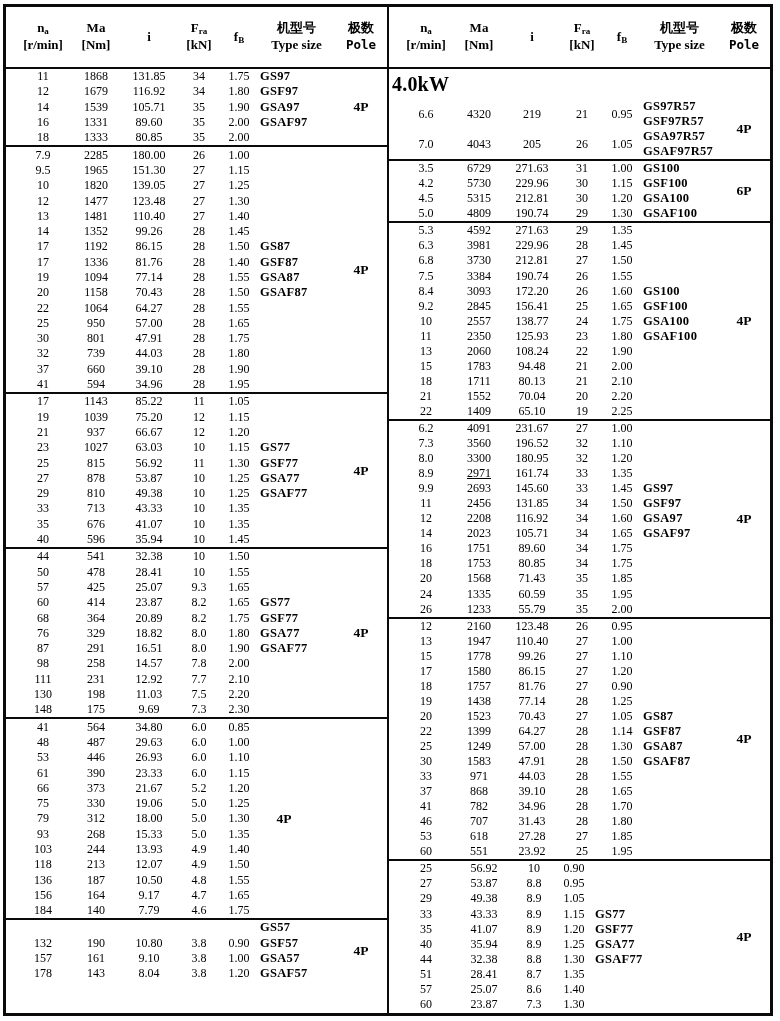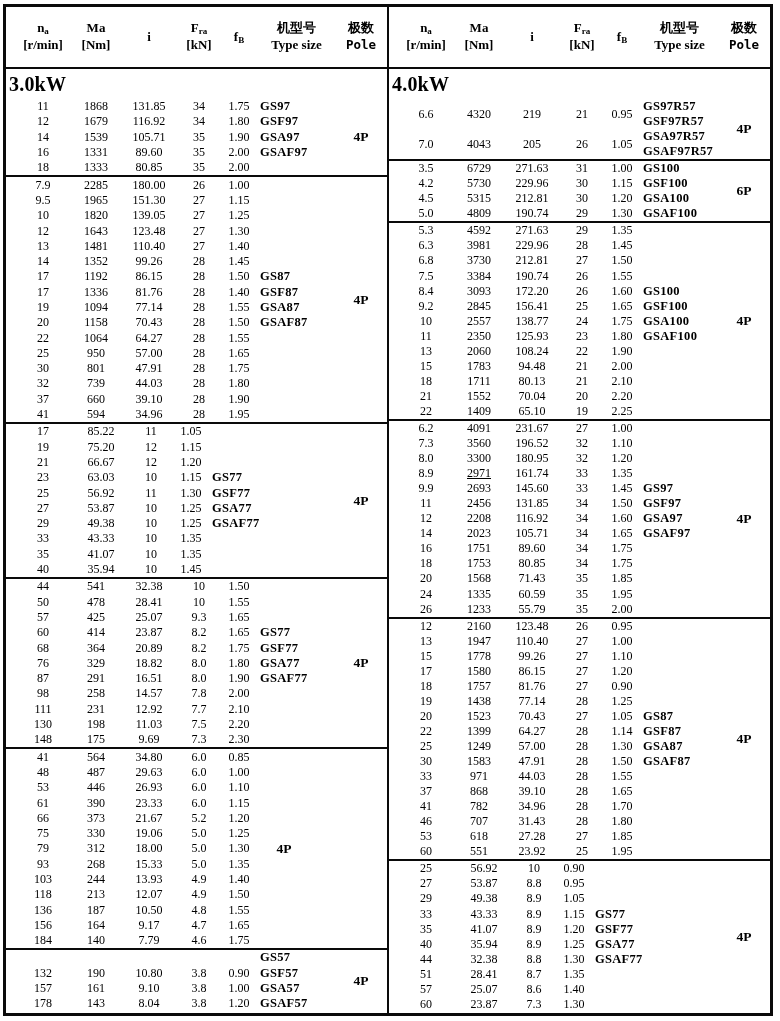--- a/index.html
+++ b/index.html
@@ -82,21 +82,20 @@
             </div>
             <div class="hunit">Type size</div>
           </div>
           <div class="hcell c-pole">
             <div class="hmain">
               <div>极数</div>
             </div>
             <div class="hunit mono">Pole</div>
           </div>
         </div>
-        <div class="sec-label">3.0kW</div>
         <div class="blocks">
           <div class="block">
             <div class="col c-na">
               <div class="cell" style="height: 15.3px;">11</div>
               <div class="cell" style="height: 15.3px;">12</div>
               <div class="cell" style="height: 15.3px;">14</div>
               <div class="cell" style="height: 15.3px;">16</div>
               <div class="cell" style="height: 15.3px;">18</div>
             </div>
             <div class="col c-ma">
@@ -154,21 +153,21 @@
               <div class="cell" style="height: 15.3px;">25</div>
               <div class="cell" style="height: 15.3px;">30</div>
               <div class="cell" style="height: 15.3px;">32</div>
               <div class="cell" style="height: 15.3px;">37</div>
               <div class="cell" style="height: 15.3px;">41</div>
             </div>
             <div class="col c-ma">
               <div class="cell" style="height: 15.3px;">2285</div>
               <div class="cell" style="height: 15.3px;">1965</div>
               <div class="cell" style="height: 15.3px;">1820</div>
-              <div class="cell" style="height: 15.3px;">1643</div>
+              <div class="cell" style="height: 15.3px;">1477</div>
               <div class="cell" style="height: 15.3px;">1481</div>
               <div class="cell" style="height: 15.3px;">1352</div>
               <div class="cell" style="height: 15.3px;">1192</div>
               <div class="cell" style="height: 15.3px;">1336</div>
               <div class="cell" style="height: 15.3px;">1094</div>
               <div class="cell" style="height: 15.3px;">1158</div>
               <div class="cell" style="height: 15.3px;">1064</div>
               <div class="cell" style="height: 15.3px;">950</div>
               <div class="cell" style="height: 15.3px;">801</div>
               <div class="cell" style="height: 15.3px;">739</div>
@@ -256,20 +255,32 @@
               <div class="cell" style="height: 15.3px;">17</div>
               <div class="cell" style="height: 15.3px;">19</div>
               <div class="cell" style="height: 15.3px;">21</div>
               <div class="cell" style="height: 15.3px;">23</div>
               <div class="cell" style="height: 15.3px;">25</div>
               <div class="cell" style="height: 15.3px;">27</div>
               <div class="cell" style="height: 15.3px;">29</div>
               <div class="cell" style="height: 15.3px;">33</div>
               <div class="cell" style="height: 15.3px;">35</div>
               <div class="cell" style="height: 15.3px;">40</div>
+            </div>
+            <div class="col c-ma">
+              <div class="cell" style="height: 15.3px;">1143</div>
+              <div class="cell" style="height: 15.3px;">1039</div>
+              <div class="cell" style="height: 15.3px;">937</div>
+              <div class="cell" style="height: 15.3px;">1027</div>
+              <div class="cell" style="height: 15.3px;">815</div>
+              <div class="cell" style="height: 15.3px;">878</div>
+              <div class="cell" style="height: 15.3px;">810</div>
+              <div class="cell" style="height: 15.3px;">713</div>
+              <div class="cell" style="height: 15.3px;">676</div>
+              <div class="cell" style="height: 15.3px;">596</div>
             </div>
             <div class="col c-i">
               <div class="cell" style="height: 15.3px;">85.22</div>
               <div class="cell" style="height: 15.3px;">75.20</div>
               <div class="cell" style="height: 15.3px;">66.67</div>
               <div class="cell" style="height: 15.3px;">63.03</div>
               <div class="cell" style="height: 15.3px;">56.92</div>
               <div class="cell" style="height: 15.3px;">53.87</div>
               <div class="cell" style="height: 15.3px;">49.38</div>
               <div class="cell" style="height: 15.3px;">43.33</div>

